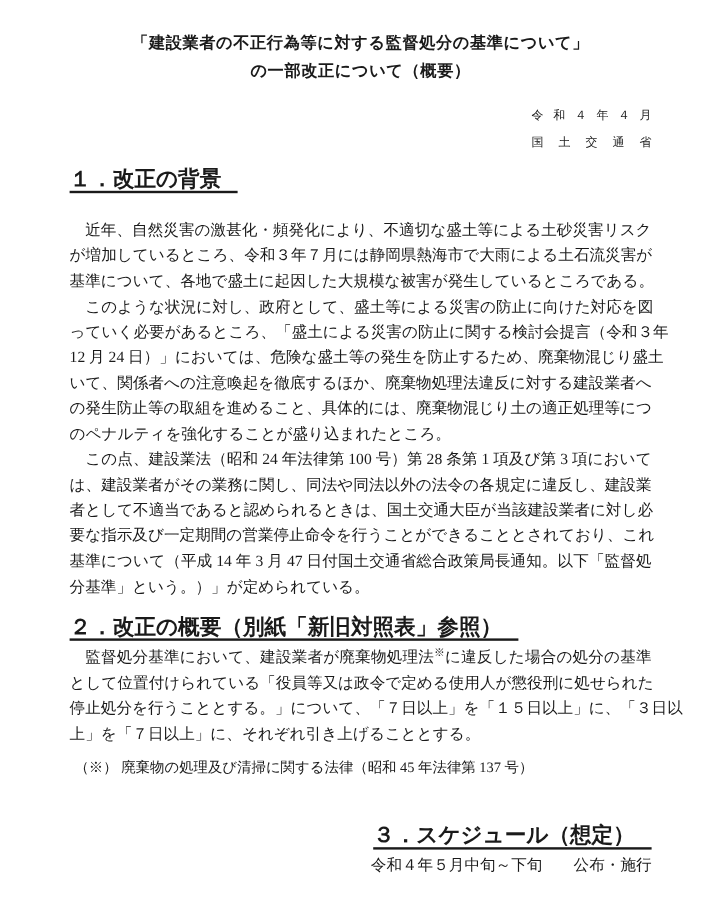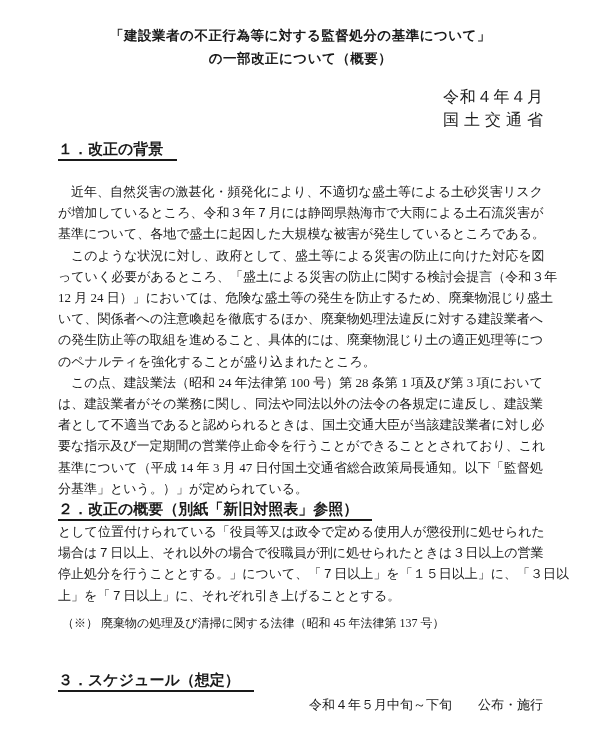--- a/index.html
+++ b/index.html
@@ -18,44 +18,44 @@
   
   .title {
     text-align: center;
     font-family: "Liberation Sans", "DejaVu Sans", sans-serif;
     font-weight: 700;
     font-size: 13.5px;
     line-height: 23px;
     letter-spacing: 0.5px;
   }
   
-  .meta { margin-top: 15px; text-align: right; font-size: 16px; line-height: 23px; text-decoration: underline; }
+  .meta { margin-top: 15px; text-align: right; font-size: 10px; line-height: 23px; text-decoration: underline; }
   .meta-line { height: 23px; }
   .meta-text {
     display: inline-block;
     width: 100px;
     text-align: justify;
     text-align-last: justify;
   }
   
   .heading {
     margin: 0;
     font-family: "Liberation Sans", "DejaVu Sans", sans-serif;
     font-weight: 700;
-    font-size: 15px;
+    font-size: 18px;
     line-height: 16px;
   }
   .heading-text {
     display: inline-block;
     border-bottom: 2px solid #1a1a1a;
     padding: 0 14px 2px 0;
   }
   .sec-1 .heading { margin-top: 10px; }
-  .sec-2 .heading { margin-top: 2px; }
-  .sec-3 .heading { margin-top: 40px; }
+  .sec-2 .heading { margin-top: 15px; }
+  .sec-3 .heading { margin-top: 40px; text-align: right; }
   
   .para { font-size: 13px; line-height: 21.2px; }
   .sec-1 .para:first-of-type { margin-top: 20px; }
   .sec-2 .para { margin-top: 0; }
   .line {
     white-space: nowrap;
     text-align: justify;
     text-align-last: justify;
   }
   .line.para-start { text-indent: 1em; }
@@ -121,22 +121,22 @@
         <div class="line">基準について（平成 14 年 3 月 47 日付国土交通省総合政策局長通知。以下「監督処</div>
         <div class="line para-end">分基準」という。）」が定められている。</div>
       </div>
   </section>
 
   <section class="sec-2">
     <h2 class="heading">
       <span class="heading-text">２．改正の概要（別紙「新旧対照表」参照）</span>
     </h2>
     <div class="para">
+        <div class="line para-start"><span>監督処分基準において、建設業者が廃棄物処理法</span><span class="sup">※</span><span>に違反した場合の処分の基準</span></div>
         <div class="line">として位置付けられている「役員等又は政令で定める使用人が懲役刑に処せられた</div>
-        <div class="line">場合は７日以上、それ以外の場合で役職員が刑に処せられたときは３日以上の営業</div>
         <div class="line">停止処分を行うこととする。」について、「７日以上」を「１５日以上」に、「３日以</div>
         <div class="line para-end">上」を「７日以上」に、それぞれ引き上げることとする。</div>
       </div>
     <div class="note">（※） 廃棄物の処理及び清掃に関する法律（昭和 45 年法律第 137 号）</div>
   </section>
 
   <section class="sec-3">
     <h2 class="heading">
       <span class="heading-text">３．スケジュール（想定）</span>
     </h2>

